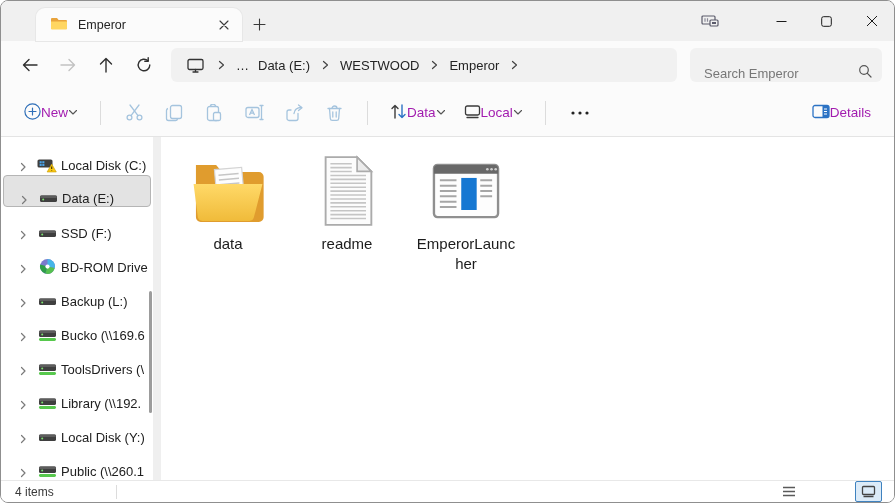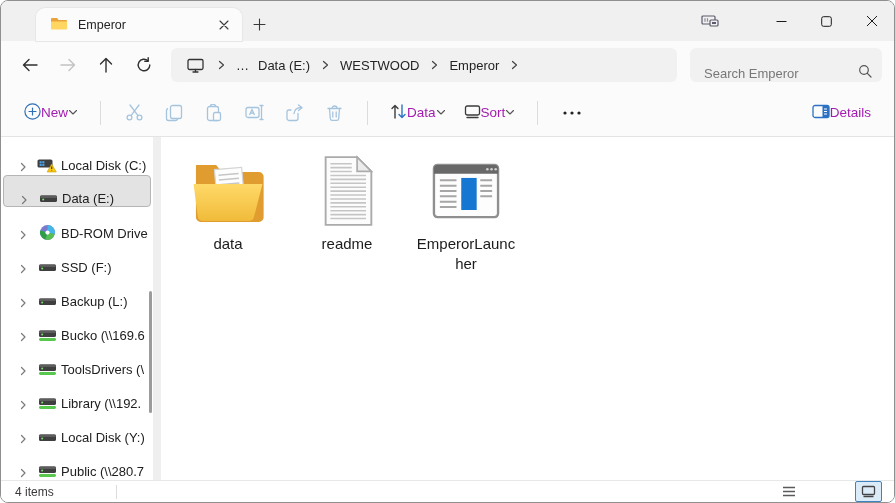--- a/index.html
+++ b/index.html
@@ -268,21 +268,21 @@
           </svg>
       </span>
     </div>
     <div class="tb-btn">
       <span>
         <svg width="17" height="15" viewBox="0 0 17 15">
             <rect x="1.5" y="2" width="14" height="9" rx="1.8" fill="none" stroke="#3b3b3b" stroke-width="1.3"></rect>
             <path d="M3 13.5 h11" stroke="#3b3b3b" stroke-width="1.3" stroke-linecap="round"></path>
           </svg>
       </span>
-      <span>Sort</span>
+      <span>Local</span>
       <span>
         <svg width="10" height="10" viewBox="0 0 10 10">
             <path d="M1.5 3.5 L5 7 L8.5 3.5" fill="none" stroke="#555" stroke-width="1.1" stroke-linecap="round" stroke-linejoin="round"></path>
           </svg>
       </span>
     </div>
     <div class="tb-divider"></div>
     <div class="tb-more">
       <svg width="18" height="4" viewBox="0 0 18 4">
           <circle cx="2" cy="2" r="1.6" fill="#222"></circle>
@@ -342,20 +342,35 @@
             </span>
             <span class="side-label">Data (E:)</span>
           </div>
           <div class="side-item">
             <span class="chev">
               <svg width="12" height="12" viewBox="0 0 12 12">
                 <path d="M4.5 2.5 L8 6 L4.5 9.5" fill="none" stroke="#7a7a7a" stroke-width="1.2" stroke-linecap="round" stroke-linejoin="round"></path>
               </svg>
             </span>
             <span class="icon">
+              <svg width="19" height="15" viewBox="0 0 19 15">
+                <rect x="1" y="4.5" width="17" height="6.5" rx="1.6" fill="#3f3f3f"></rect>
+                <rect x="1" y="4.5" width="17" height="2.4" rx="1.2" fill="#5d5d5d"></rect>
+                <circle cx="4.2" cy="8.6" r="1" fill="#7ce26e"></circle>
+              </svg>
+            </span>
+            <span class="side-label">SSD (F:)</span>
+          </div>
+          <div class="side-item">
+            <span class="chev">
+              <svg width="12" height="12" viewBox="0 0 12 12">
+                <path d="M4.5 2.5 L8 6 L4.5 9.5" fill="none" stroke="#7a7a7a" stroke-width="1.2" stroke-linecap="round" stroke-linejoin="round"></path>
+              </svg>
+            </span>
+            <span class="icon">
               <svg width="17" height="17" viewBox="0 0 16 16">
                 <circle cx="8" cy="8" r="7" fill="#7a7acc"></circle>
                 <path d="M8 8 L8 1 A7 7 0 0 1 14.8 9.5 z" fill="#45b6e8"></path>
                 <path d="M8 8 L14.8 9.5 A7 7 0 0 1 6 14.7 z" fill="#56c14f"></path>
                 <path d="M8 8 L6 14.7 A7 7 0 0 1 1.2 6 z" fill="#2e9e48"></path>
                 <circle cx="8" cy="8" r="2" fill="#fff"></circle>
               </svg>
             </span>
             <span class="side-label">BD-ROM Drive</span>
           </div>
@@ -365,35 +380,20 @@
                 <path d="M4.5 2.5 L8 6 L4.5 9.5" fill="none" stroke="#7a7a7a" stroke-width="1.2" stroke-linecap="round" stroke-linejoin="round"></path>
               </svg>
             </span>
             <span class="icon">
               <svg width="19" height="15" viewBox="0 0 19 15">
                 <rect x="1" y="4.5" width="17" height="6.5" rx="1.6" fill="#3f3f3f"></rect>
                 <rect x="1" y="4.5" width="17" height="2.4" rx="1.2" fill="#5d5d5d"></rect>
                 <circle cx="4.2" cy="8.6" r="1" fill="#7ce26e"></circle>
               </svg>
             </span>
-            <span class="side-label">SSD (F:)</span>
-          </div>
-          <div class="side-item">
-            <span class="chev">
-              <svg width="12" height="12" viewBox="0 0 12 12">
-                <path d="M4.5 2.5 L8 6 L4.5 9.5" fill="none" stroke="#7a7a7a" stroke-width="1.2" stroke-linecap="round" stroke-linejoin="round"></path>
-              </svg>
-            </span>
-            <span class="icon">
-              <svg width="19" height="15" viewBox="0 0 19 15">
-                <rect x="1" y="4.5" width="17" height="6.5" rx="1.6" fill="#3f3f3f"></rect>
-                <rect x="1" y="4.5" width="17" height="2.4" rx="1.2" fill="#5d5d5d"></rect>
-                <circle cx="4.2" cy="8.6" r="1" fill="#7ce26e"></circle>
-              </svg>
-            </span>
             <span class="side-label">Backup (L:)</span>
           </div>
           <div class="side-item">
             <span class="chev">
               <svg width="12" height="12" viewBox="0 0 12 12">
                 <path d="M4.5 2.5 L8 6 L4.5 9.5" fill="none" stroke="#7a7a7a" stroke-width="1.2" stroke-linecap="round" stroke-linejoin="round"></path>
               </svg>
             </span>
             <span class="icon">
               <svg width="19" height="15" viewBox="0 0 19 15">
@@ -459,21 +459,21 @@
               </svg>
             </span>
             <span class="icon">
               <svg width="19" height="15" viewBox="0 0 19 15">
                 <rect x="1" y="2.5" width="17" height="6.5" rx="1.6" fill="#3f3f3f"></rect>
                 <rect x="1" y="2.5" width="17" height="2.4" rx="1.2" fill="#5d5d5d"></rect>
                 <circle cx="4.2" cy="6.6" r="1" fill="#7ce26e"></circle>
                 <rect x="1" y="10" width="17" height="3" rx="1.4" fill="#57c84d"></rect>
               </svg>
             </span>
-            <span class="side-label">Public (\\280.7</span>
+            <span class="side-label">Public (\\260.1</span>
           </div>
         </div>
       <div class="side-scrollbar"></div>
     </div>
     <div class="side-sep"></div>
     <div class="main">
         <div class="tile">
           <span class="icon">
             <svg width="76" height="76" viewBox="0 0 64 64">
               <defs>

